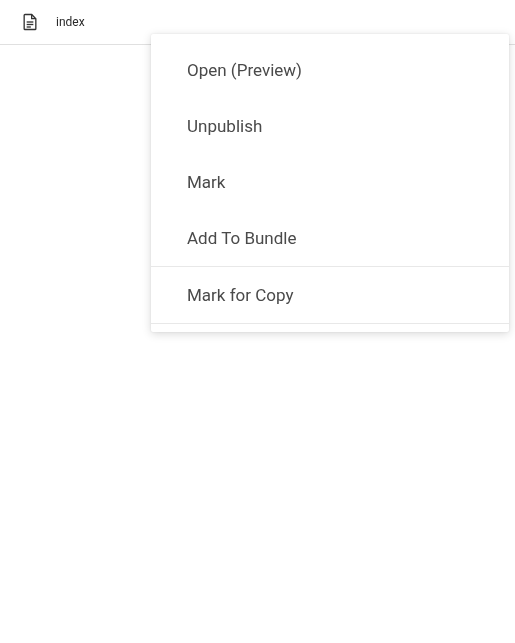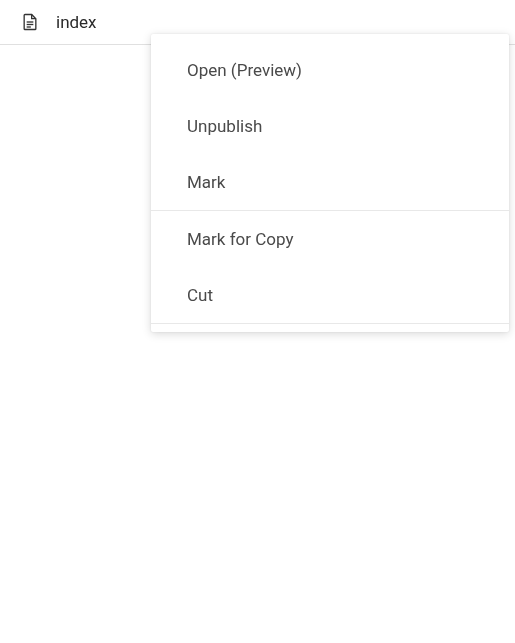--- a/index.html
+++ b/index.html
@@ -30,21 +30,21 @@
       margin-right: 16px;
       flex-shrink: 0;
     }
     
     .file-icon svg {
       width: 100%;
       height: 100%;
     }
     
     .file-label {
-      font-size: 17px;
+      font-size: 12px;
       color: #2a2a2a;
       font-weight: 400;
     }
     
     .context-menu {
       position: absolute;
       top: 34px;
       left: 151px;
       width: 358px;
       background: #ffffff;
@@ -80,17 +80,17 @@
       <line x1="8" y1="18" x2="13" y2="18"></line>
     </svg>
   </span>
   <span class="file-label">index</span>
 </div>
 
 <div class="context-menu">
     <div class="menu-item">Open (Preview)</div>
     <div class="menu-item">Unpublish</div>
     <div class="menu-item">Mark</div>
+    <div class="menu-item">Add To Bundle</div>
     <div class="menu-divider"></div>
     <div class="menu-item">Mark for Copy</div>
-    <div class="menu-item">Cut</div>
     <div class="menu-divider"></div>
   </div>
 
 </body></html>

